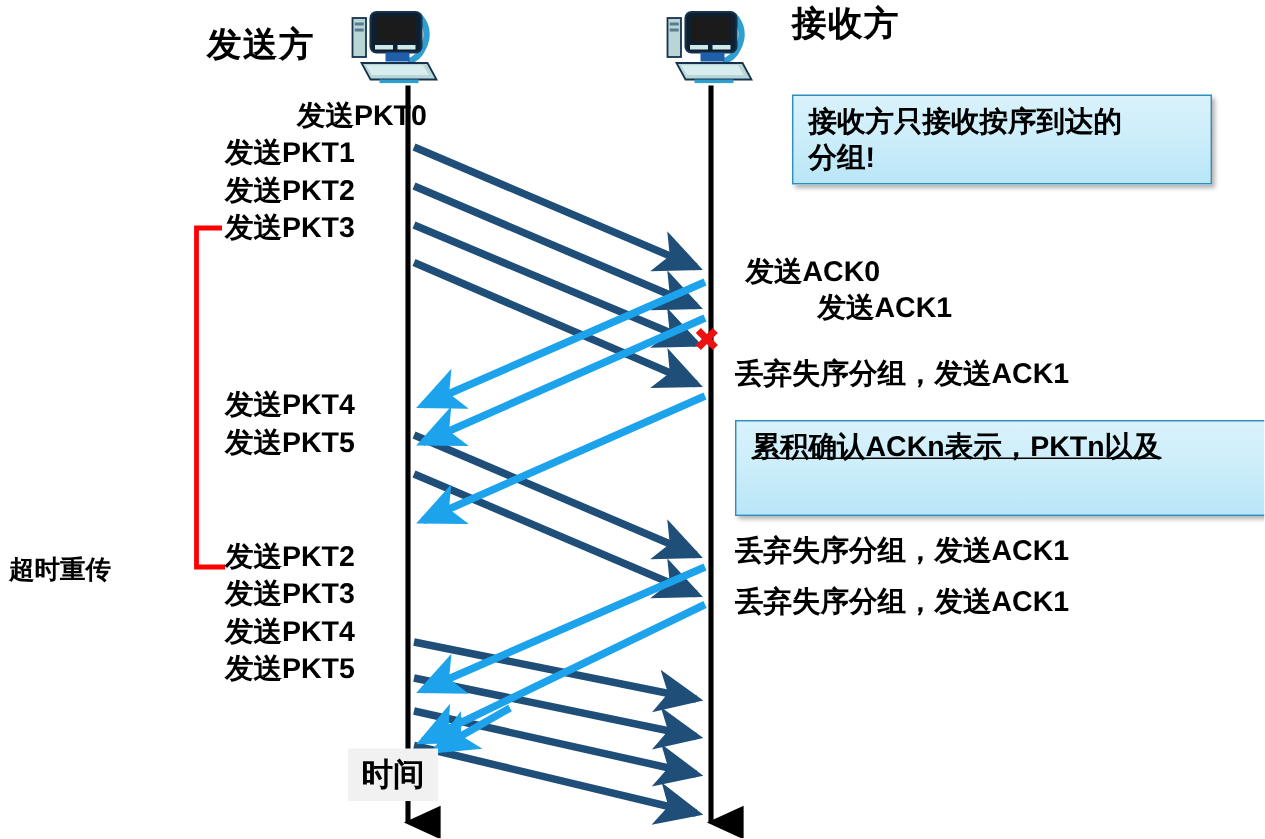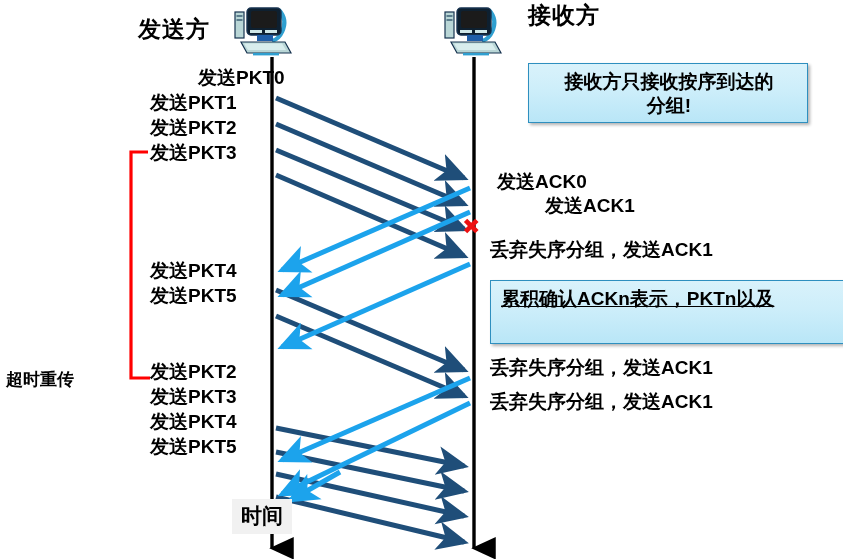--- a/index.html
+++ b/index.html
@@ -124,21 +124,21 @@
   <div class="lbl pkt" style="left:150px;top:437px;">发送PKT5</div>
 
   <div class="lbl timeout" style="left:6px;top:371px;">超时重传</div>
 
   <div class="lbl ack" style="left:497px;top:172px;">发送ACK0</div>
   <div class="lbl ack" style="left:521px;top:196px;margin-left:24px;">发送ACK1</div>
   <div class="lbl ack" style="left:490px;top:240px;">丢弃失序分组，发送ACK1</div>
   <div class="lbl ack" style="left:490px;top:358px;">丢弃失序分组，发送ACK1</div>
   <div class="lbl ack" style="left:490px;top:392px;">丢弃失序分组，发送ACK1</div>
 
-  <div class="callout" style="left:528px;top:63px;width:280px;height:60px;text-align:center;">
+  <div class="callout" style="left:528px;top:63px;width:280px;height:60px;">
     <div>接收方只接收按序到达的</div>
     <div>分组!</div>
   </div>
 
   <div class="callout" style="left:490px;top:280px;width:384px;height:64px;text-decoration:underline;">
     <div>累积确认ACKn表示，PKTn以及</div>
   </div>
 
   <div class="timebox" style="left:232px;top:499px;">时间</div>
 

